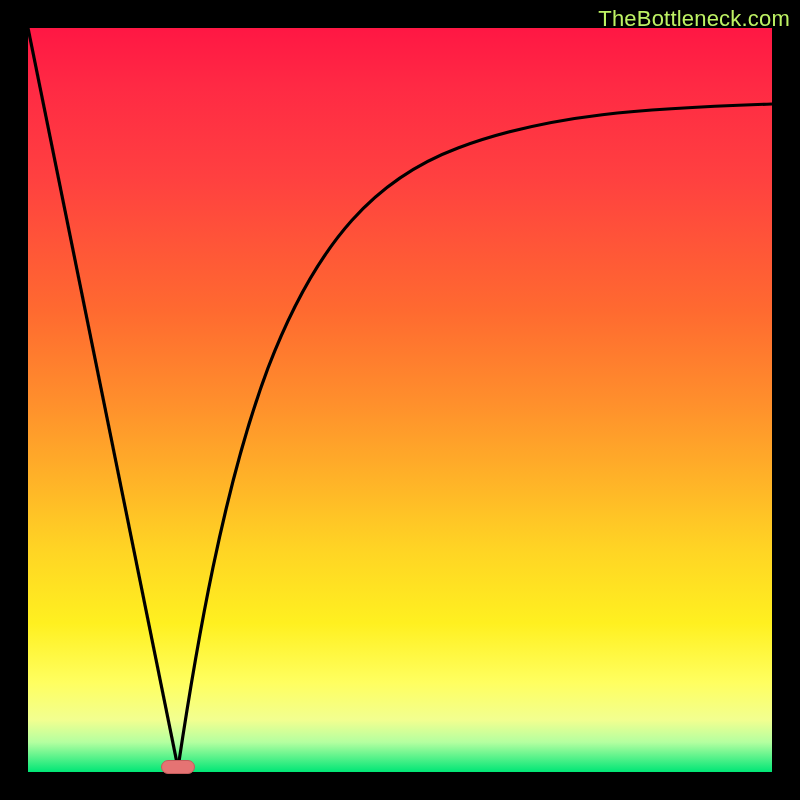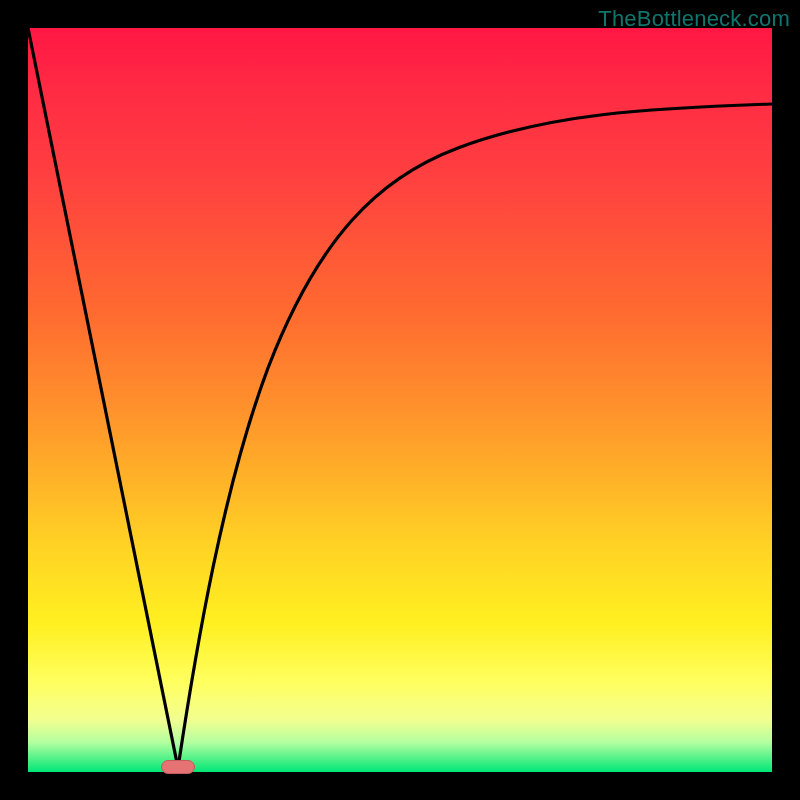--- a/index.html
+++ b/index.html
@@ -46,21 +46,21 @@
     border: 1px solid #c25b5b;
     left: 133px;
     top: 732px;
   }
   .watermark {
     position: absolute;
     right: 10px;
     top: 6px;
     font-family: Arial, Helvetica, sans-serif;
     font-size: 22px;
-    color: #0f766e;
+    color: #bef264;
     letter-spacing: 0.2px;
     user-select: none;
   }
 </style>
 </head>
 <body>
 
 <div class="canvas">
 
   <div class="plot-area">

